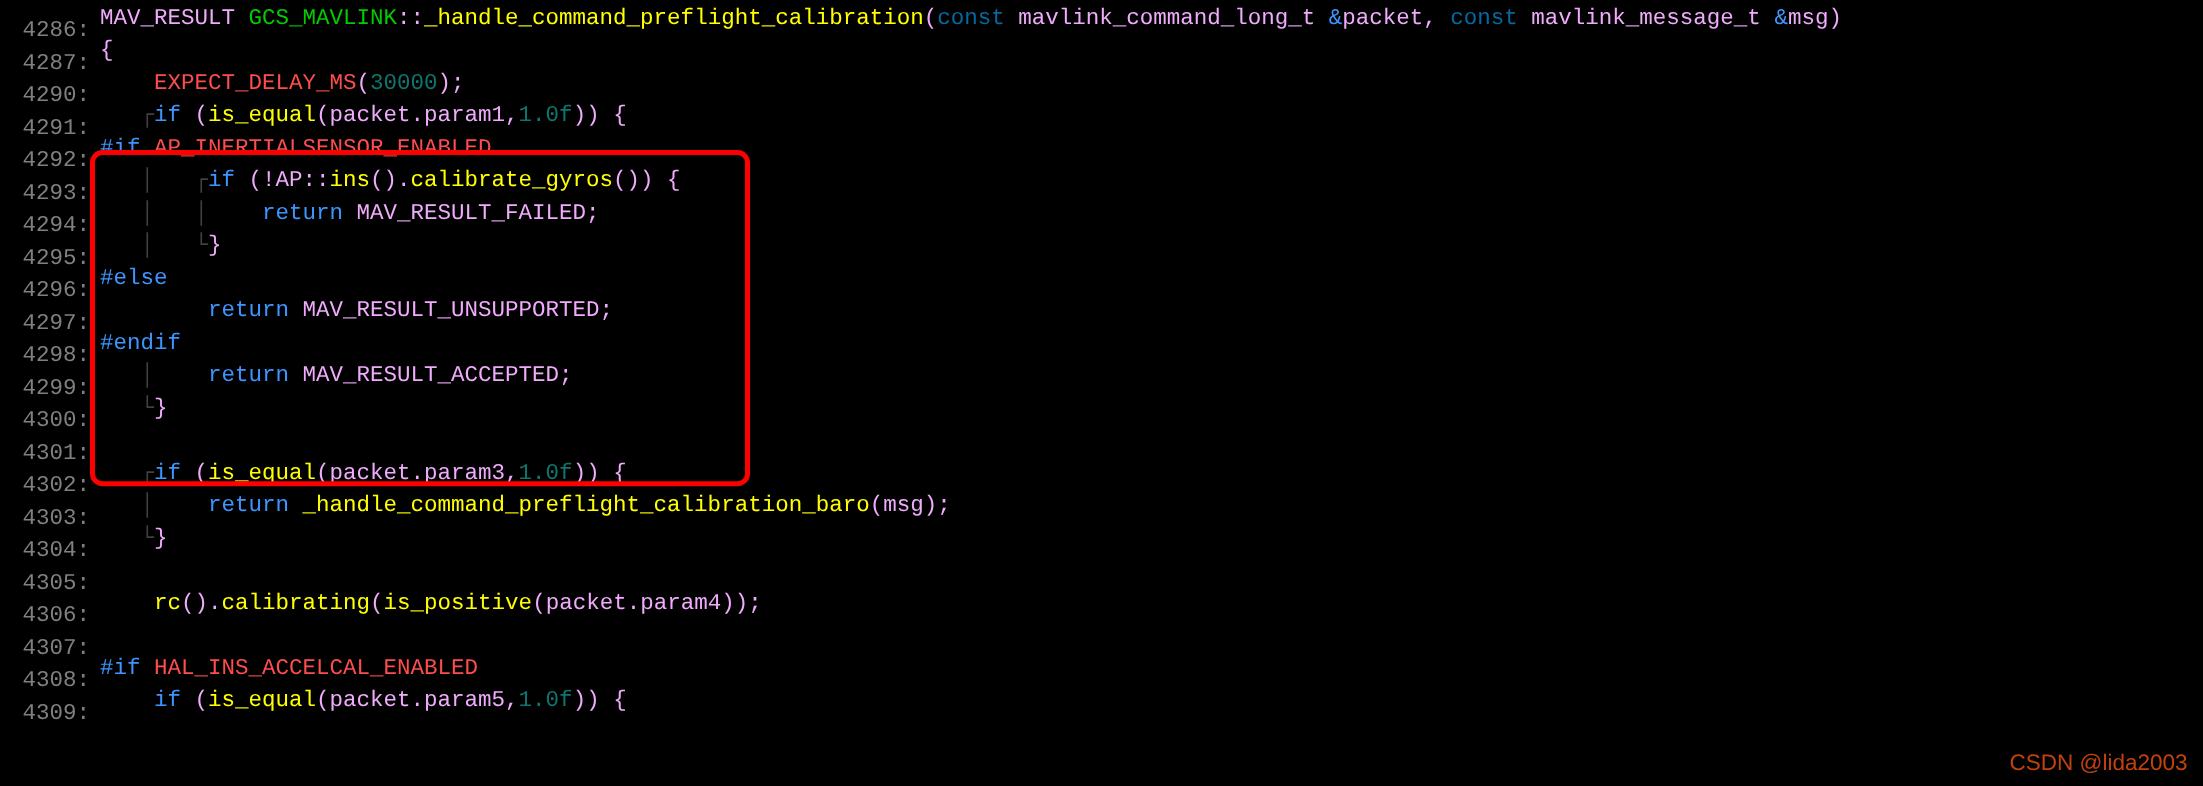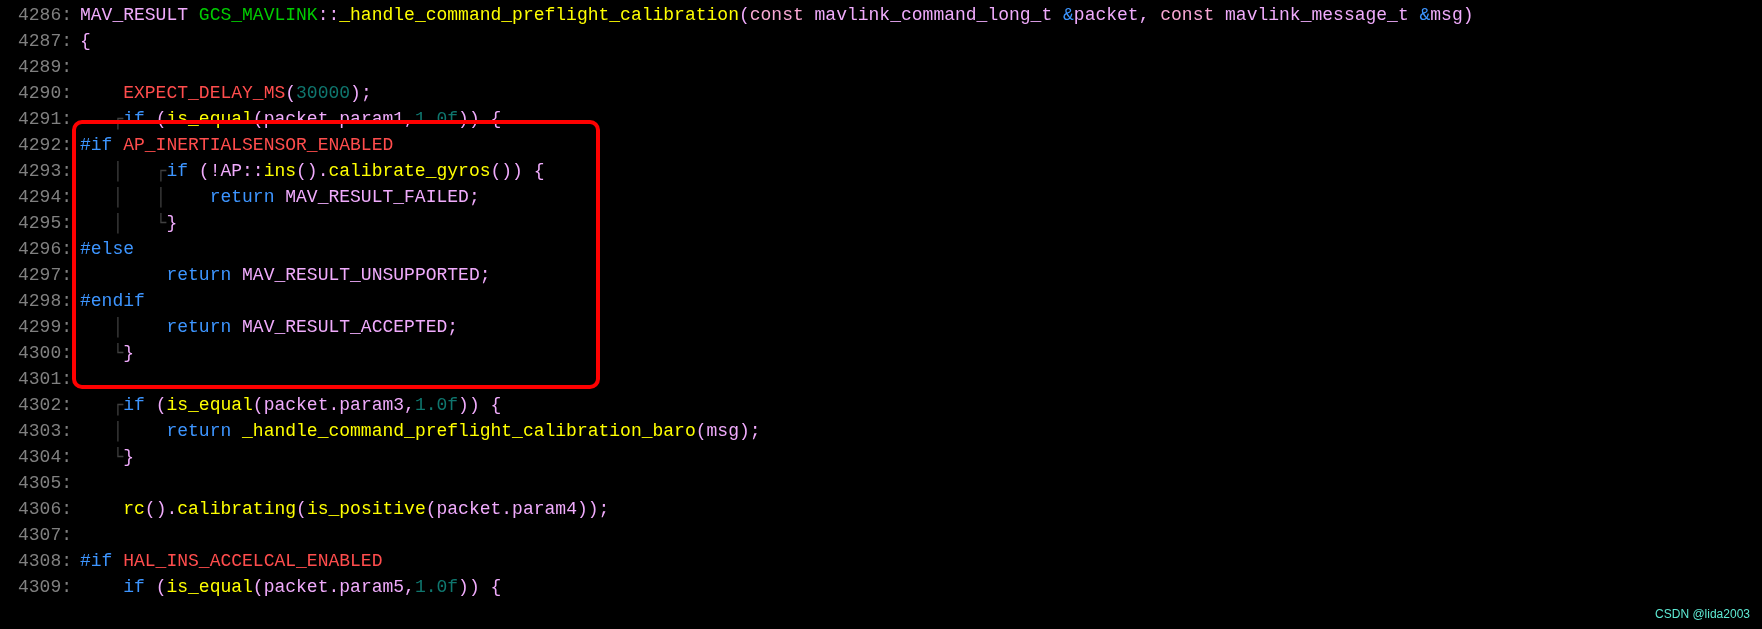--- a/index.html
+++ b/index.html
@@ -27,58 +27,58 @@
     height: 26px;
     position: relative;
   }
   .gutter {
     color: #808080;
     width: 72px;
     text-align: right;
     padding-right: 8px;
     user-select: none;
     flex-shrink: 0;
+    margin-top: 10px;
   }
   .code {
     flex: 1;
     position: relative;
   }
   .c-white   { color: #f0abfc; }
-  .c-type    { color: #f9a8d4; }
+  .c-type    { color: #0369a1; }
   .c-class   { color: #00cc00; }
   .c-func    { color: #ffff00; font-family: Liberation Mono, monospace; }
   .c-keyword { color: #3d95ff; }
   .c-macro   { color: #ff4d4d; }
   .c-number  { color: #0f766e; }
   .guide {
     color: #404040;
   }
   .highlight-box {
     position: absolute;
     border: 4px solid #ff0000;
     border-radius: 10px;
     pointer-events: none;
     z-index: 10;
   }
   .watermark {
     position: absolute;
     bottom: 6px;
     right: 12px;
-    color: #5eead4;
-    font-size: 12px;
+    color: #c2410c;
+    font-size: 18px;
     font-family: Arial, sans-serif;
   }
 </style>
 </head>
 <body>
 
 <div class="editor" id="editor-root">
     <div class="line"><span class="gutter">4286:</span><span class="code"><span class="c-white">MAV_RESULT </span><span class="c-class">GCS_MAVLINK</span><span class="c-white">::</span><span class="c-func">_handle_command_preflight_calibration</span><span class="c-white">(</span><span class="c-type">const </span><span class="c-white">mavlink_command_long_t </span><span class="c-keyword">&amp;</span><span class="c-white">packet, </span><span class="c-type">const </span><span class="c-white">mavlink_message_t </span><span class="c-keyword">&amp;</span><span class="c-white">msg</span><span class="c-white">)</span></span></div>
     <div class="line"><span class="gutter">4287:</span><span class="code"><span class="c-white">{</span></span></div>
-    <div class="line"><span class="gutter">4289:</span><span class="code"><span class="c-white"></span></span></div>
     <div class="line"><span class="gutter">4290:</span><span class="code"><span class="c-white">    </span><span class="c-macro">EXPECT_DELAY_MS</span><span class="c-white">(</span><span class="c-number">30000</span><span class="c-white">);</span></span></div>
     <div class="line"><span class="gutter">4291:</span><span class="code"><span class="guide">   ┌</span><span class="c-keyword">if </span><span class="c-white">(</span><span class="c-func">is_equal</span><span class="c-white">(packet.param1,</span><span class="c-number">1.0f</span><span class="c-white">)) {</span></span></div>
     <div class="line"><span class="gutter">4292:</span><span class="code"><span class="c-keyword">#if </span><span class="c-macro">AP_INERTIALSENSOR_ENABLED</span></span></div>
     <div class="line"><span class="gutter">4293:</span><span class="code"><span class="guide">   │   ┌</span><span class="c-keyword">if </span><span class="c-white">(!AP::</span><span class="c-func">ins</span><span class="c-white">().</span><span class="c-func">calibrate_gyros</span><span class="c-white">()) {</span></span></div>
     <div class="line"><span class="gutter">4294:</span><span class="code"><span class="guide">   │   │    </span><span class="c-keyword">return </span><span class="c-white">MAV_RESULT_FAILED;</span></span></div>
     <div class="line"><span class="gutter">4295:</span><span class="code"><span class="guide">   │   └</span><span class="c-white">}</span></span></div>
     <div class="line"><span class="gutter">4296:</span><span class="code"><span class="c-keyword">#else</span></span></div>
     <div class="line"><span class="gutter">4297:</span><span class="code"><span class="c-white">        </span><span class="c-keyword">return </span><span class="c-white">MAV_RESULT_UNSUPPORTED;</span></span></div>
     <div class="line"><span class="gutter">4298:</span><span class="code"><span class="c-keyword">#endif</span></span></div>
     <div class="line"><span class="gutter">4299:</span><span class="code"><span class="guide">   │    </span><span class="c-keyword">return </span><span class="c-white">MAV_RESULT_ACCEPTED;</span></span></div>

